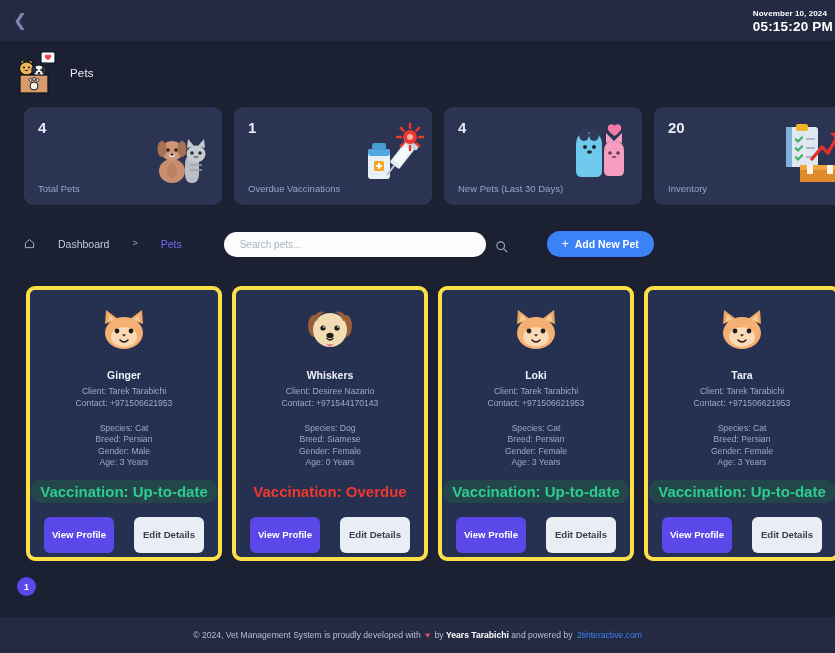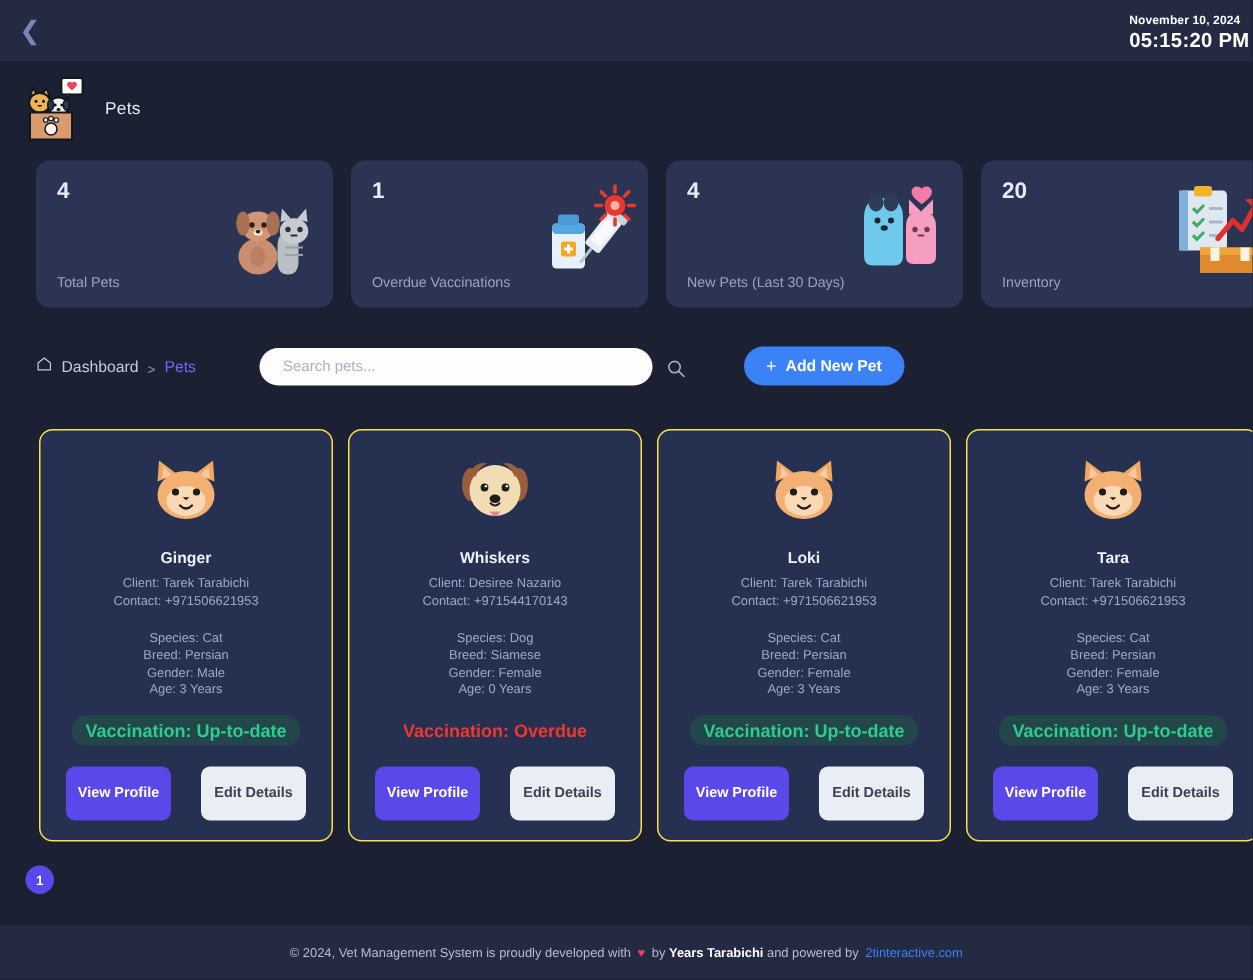--- a/index.html
+++ b/index.html
@@ -67,21 +67,21 @@
   .stat-art {
     position: absolute; right: 8px; top: 14px;
     width: 66px; height: 66px;
   }
 
   
   .toolbar {
     display: flex; align-items: center;
     height: 46px; margin-top: 16px; padding-left: 24px; gap: 0;
   }
-  .breadcrumb { display: flex; align-items: flex-end; gap: 6px; font-size: 10.5px; }
+  .breadcrumb { display: flex; align-items: flex-start; gap: 23px; font-size: 10.5px; }
   .bc-home { color: #c4cade; }
   .bc-dash { color: #c4cade; }
   .bc-sep { color: #9aa3c4; font-size: 9px; }
   .bc-current { color: #6b6bf0; }
   .search-wrap { display: flex; align-items: flex-end; gap: 9px; margin-left: 42px; }
   .pet-search {
     width: 262px; height: 25px; background: #fdfdfd;
     border-radius: 13px; border: none; outline: none;
     padding: 0 16px; font-size: 10px; color: #3a3f55;
     font-family: "Liberation Sans", sans-serif;
@@ -96,31 +96,31 @@
     cursor: pointer; font-family: "Liberation Sans", sans-serif;
   }
   .add-btn .plus { font-size: 12px; font-weight: normal; }
 
   
   .pets-row {
     display: flex; gap: 10px; padding-left: 26px; margin-top: 19px;
   }
   .pet-card {
     flex: 0 0 196px; width: 196px; height: 275px;
-    background: #263050; border: 1px solid #fde047;
+    background: #263050; border: 4px solid #fde047;
     border-radius: 9px;
     display: flex; flex-direction: column; align-items: center;
     padding-top: 14px;
   }
   .pet-avatar { width: 52px; height: 52px; margin-bottom: 13px; }
   .pet-name { color: #eef1f8; font-size: 10.5px; font-weight: bold; margin-bottom: 5px; }
   .pet-sub { color: #9fa8c8; font-size: 8.6px; line-height: 11.5px; text-align: center; }
   .pet-specs { margin-top: 14px; color: #9fa8c8; font-size: 8.6px; line-height: 11.3px; text-align: center; }
   .vacc {
-    margin-top: 12px; font-size: 12px; font-weight: bold;
+    margin-top: 12px; font-size: 15px; font-weight: bold;
     padding: 3px 9px; border-radius: 9px;
   }
   .vacc.ok { color: #2ecc8f; background: #23464a; }
   .vacc.overdue { color: #f0382f; background: transparent; }
   .pet-actions { display: flex; gap: 20px; margin-top: 14px; }
   .btn-view, .btn-edit {
     width: 70px; height: 36px; border: none; border-radius: 6px;
     font-size: 9.6px; font-weight: bold; line-height: 12px;
     cursor: pointer; font-family: "Liberation Sans", sans-serif;
   }

